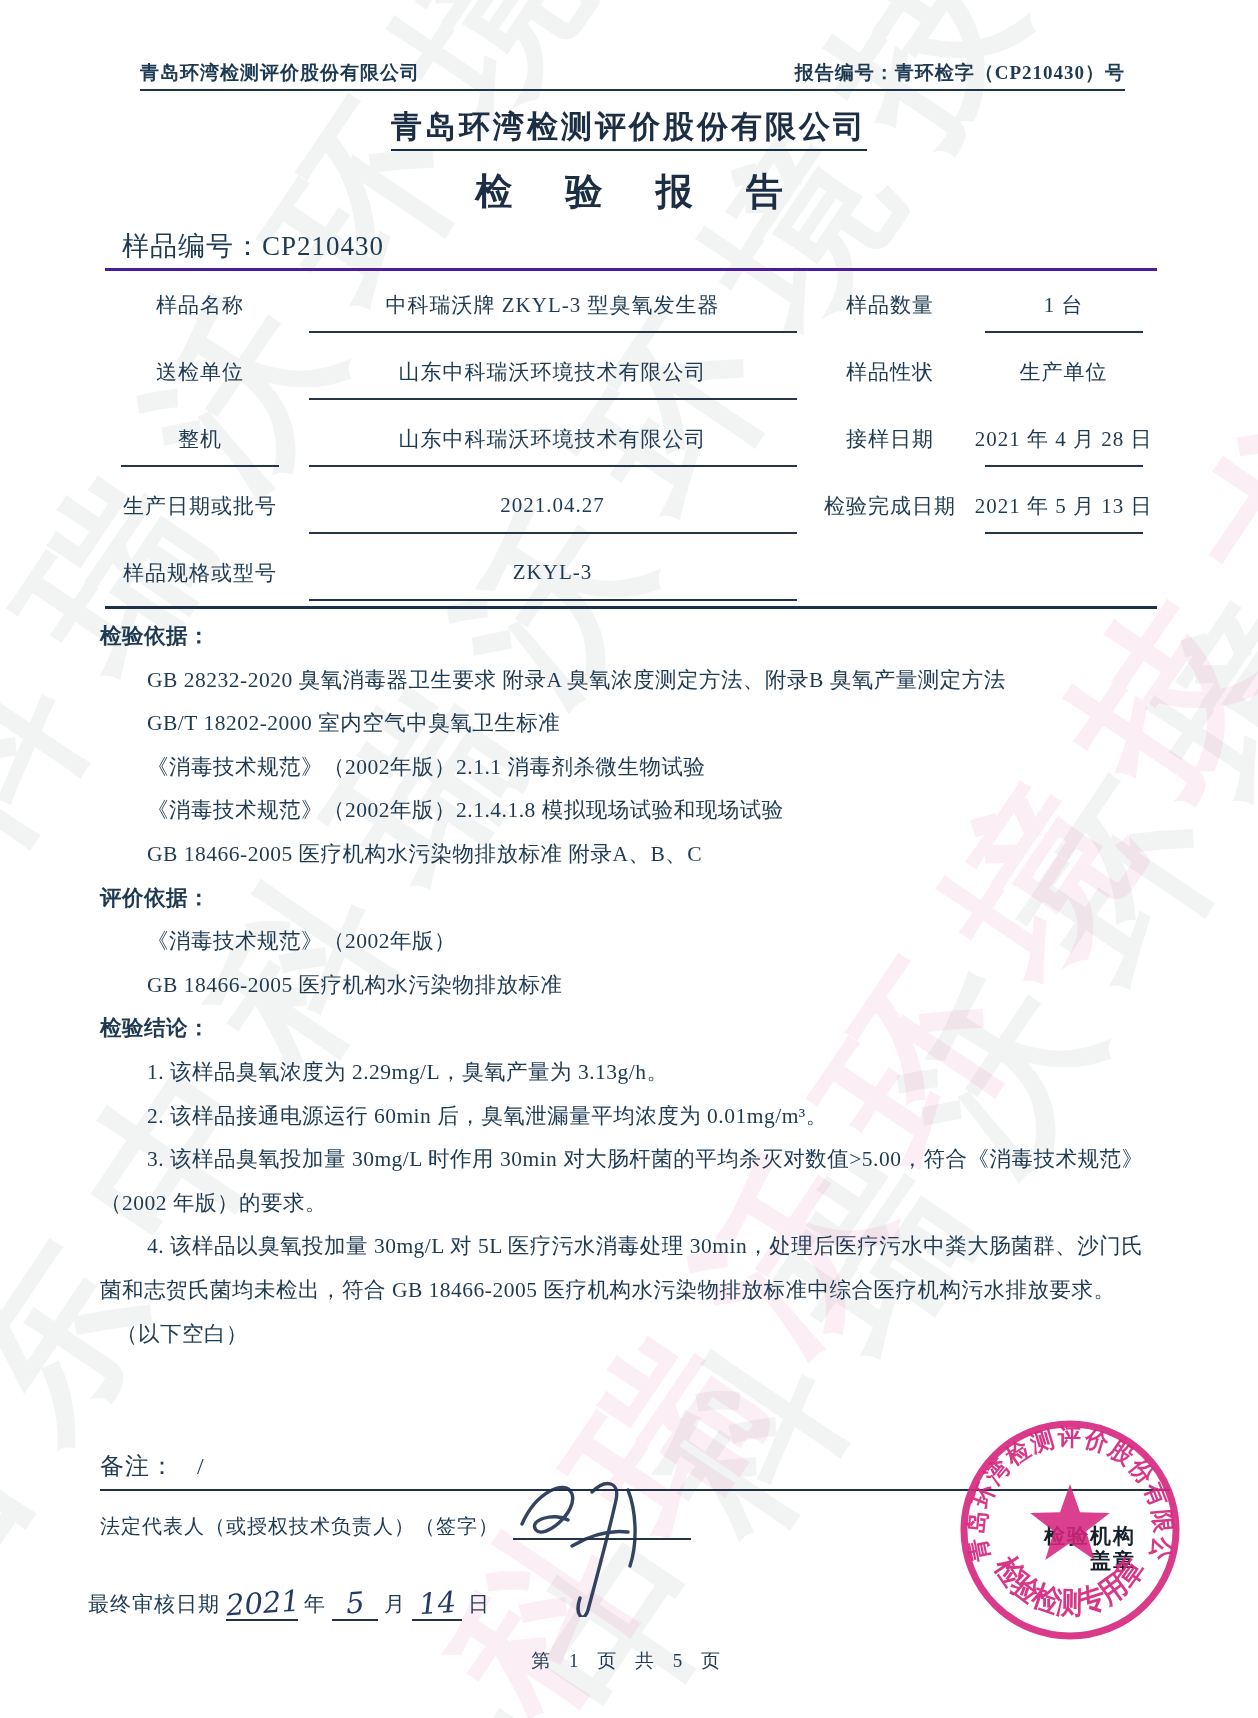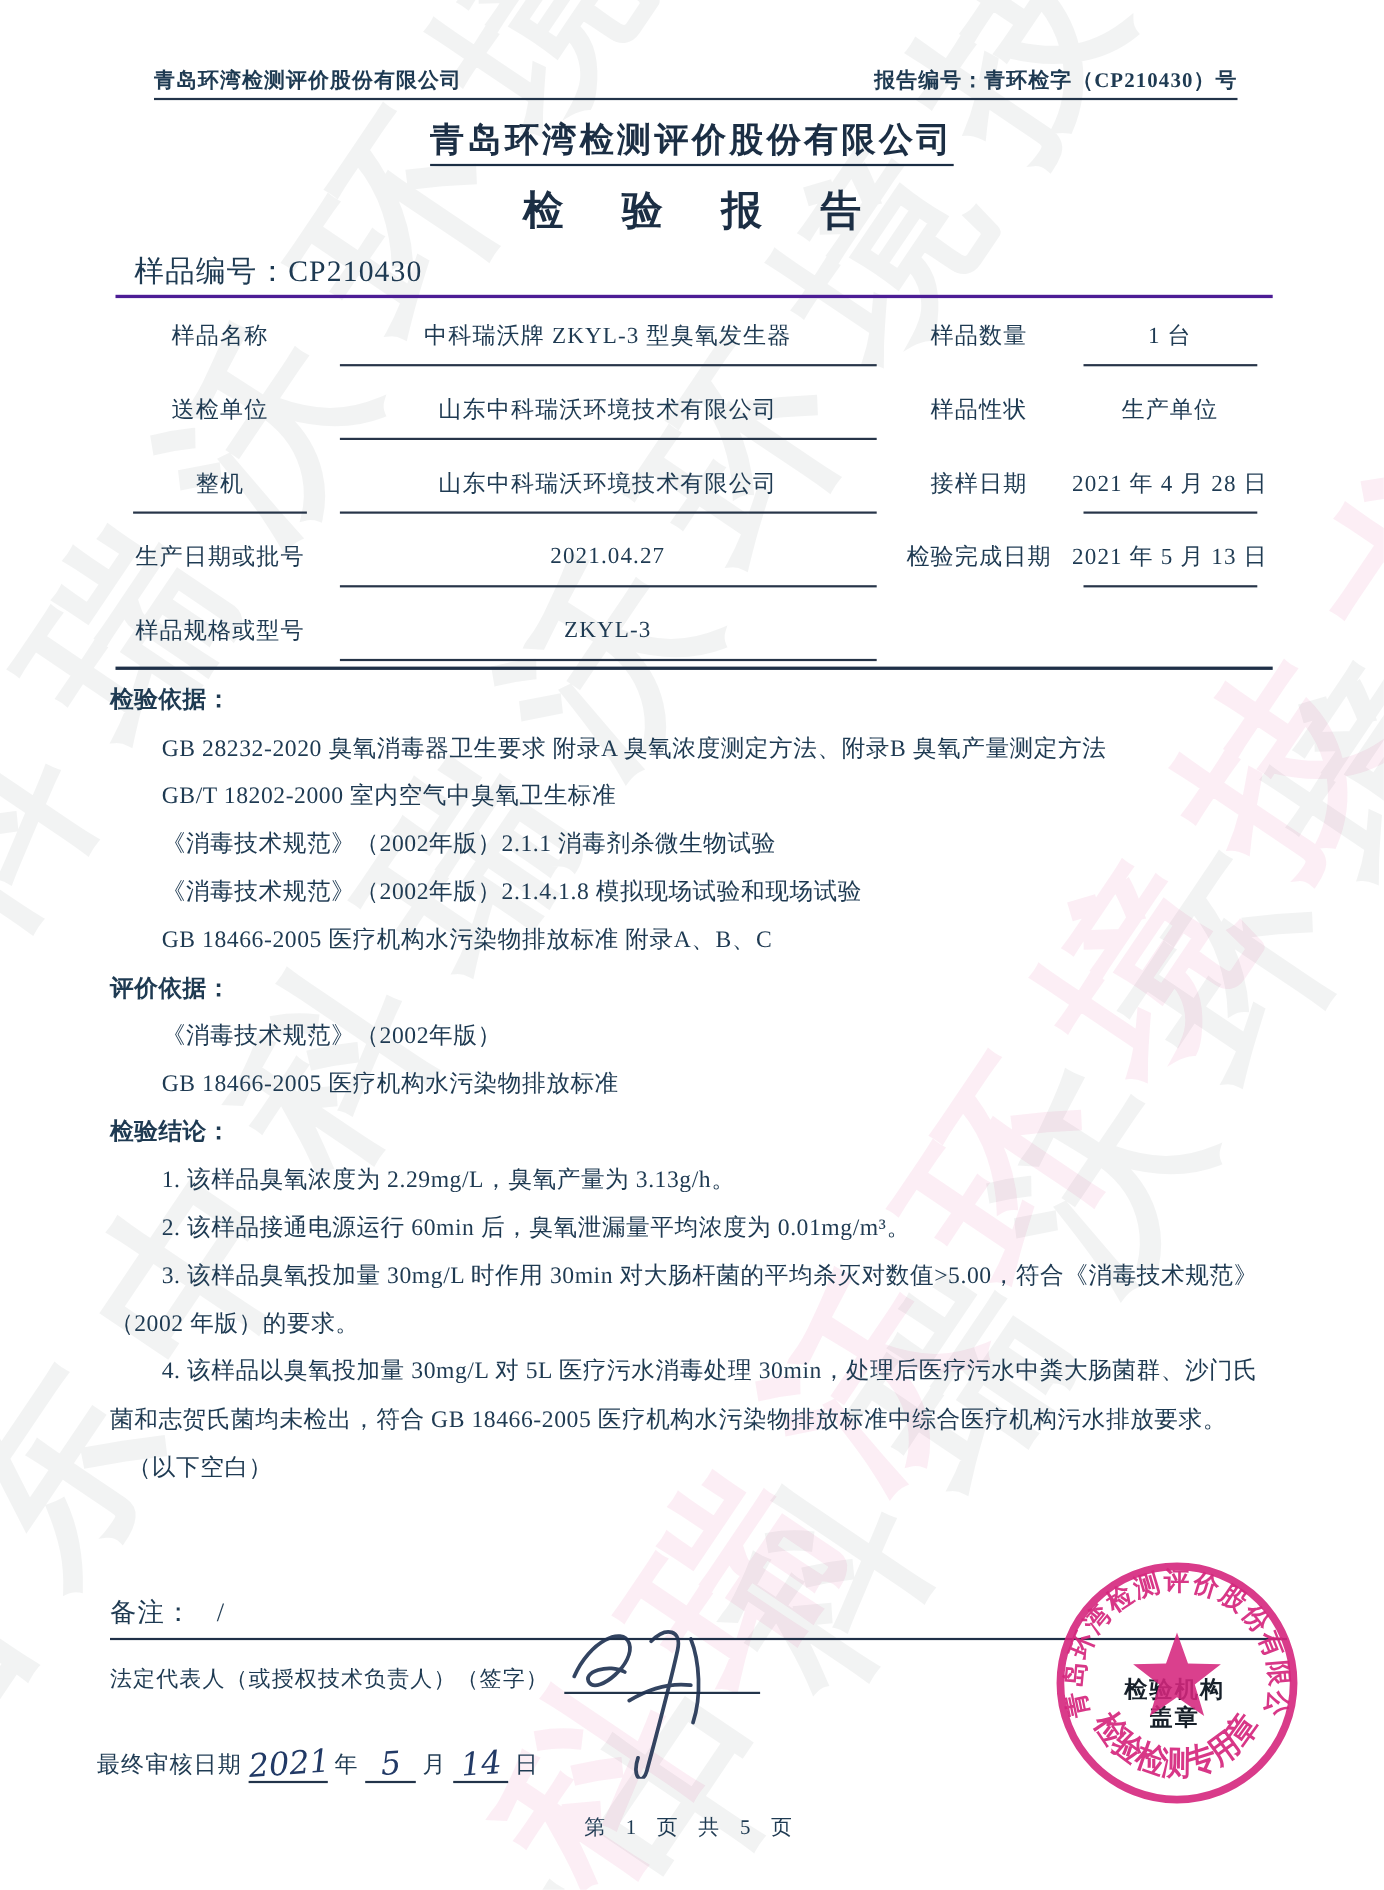--- a/index.html
+++ b/index.html
@@ -94,21 +94,21 @@
     margin:0 6px;line-height:26px;
   }
   .hw-y{width:72px;} .hw-m{width:46px;} .hw-d{width:50px;}
   .page-indicator{
     position:absolute;top:1648px;left:0;width:100%;text-align:center;z-index:1;
     font-size:19px;letter-spacing:7px;
   }
   
   .stamp-caption{
     position:absolute;left:1000px;top:1524px;width:136px;z-index:2;
-    text-align:center;font-size:21px;font-weight:bold;color:#17202a;line-height:25px;
+    text-align:right;font-size:21px;font-weight:bold;color:#17202a;line-height:25px;
     letter-spacing:2px;
   }
   .stamp-svg{position:absolute;left:952px;top:1412px;z-index:3;pointer-events:none;}
 </style>
 </head>
 <body>
 
 <div class="wm wm-gray" style="left:-120px;top:1480px;">山东中科瑞沃环境技术有限公司</div>
 <div class="wm wm-gray" style="left:-430px;top:1270px;">山东中科瑞沃环境技术有限公司</div>
 <div class="wm wm-gray" style="left:330px;top:1950px;">山东中科瑞沃环境技术有限公司</div>

